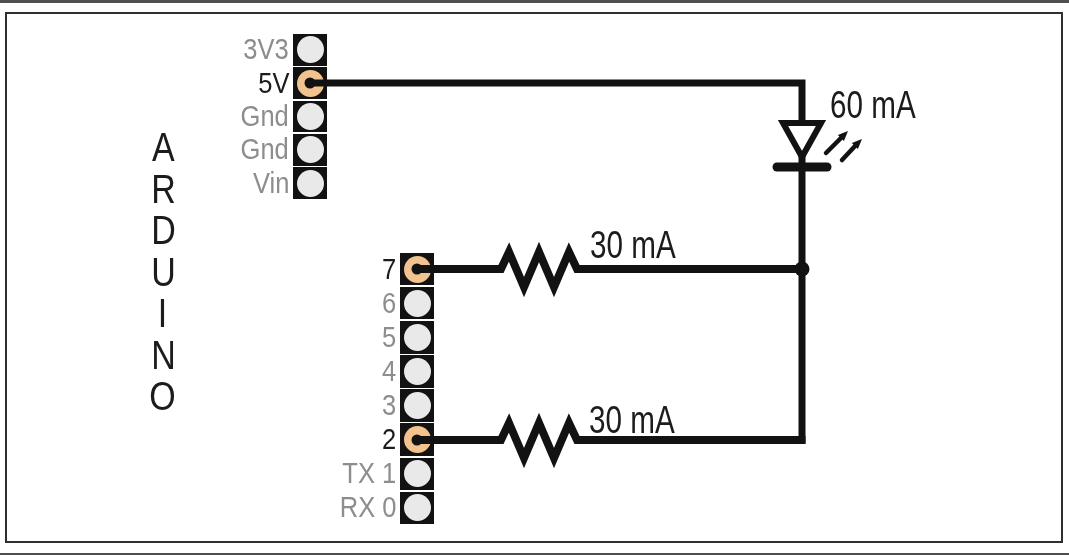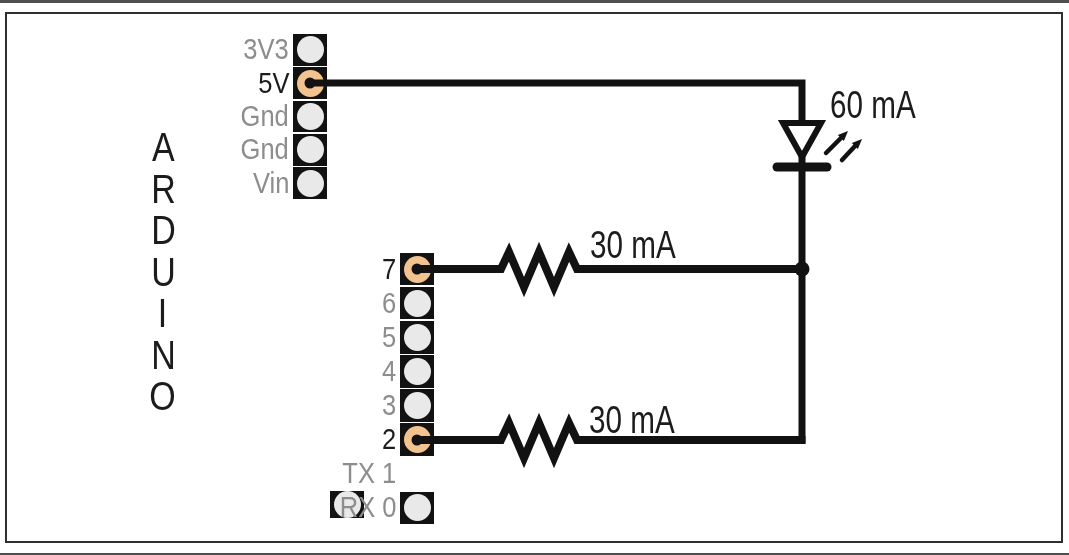--- a/index.html
+++ b/index.html
@@ -219,21 +219,21 @@
         </span>
       </div>
       <div class="pin-row active" style="height: 34.125px;">
         <span class="pin-label">
           <span class="cond">2</span>
         </span>
         <span class="pin-cell">
           <span class="pin-circle"></span>
         </span>
       </div>
-      <div class="pin-row" style="height: 34.125px; flex-direction: column;">
+      <div class="pin-row" style="height: 34.125px;">
         <span class="pin-label">
           <span class="cond">TX 1</span>
         </span>
         <span class="pin-cell">
           <span class="pin-circle"></span>
         </span>
       </div>
       <div class="pin-row" style="height: 34.125px; text-align: right;">
         <span class="pin-label">
           <span class="cond">RX 0</span>

